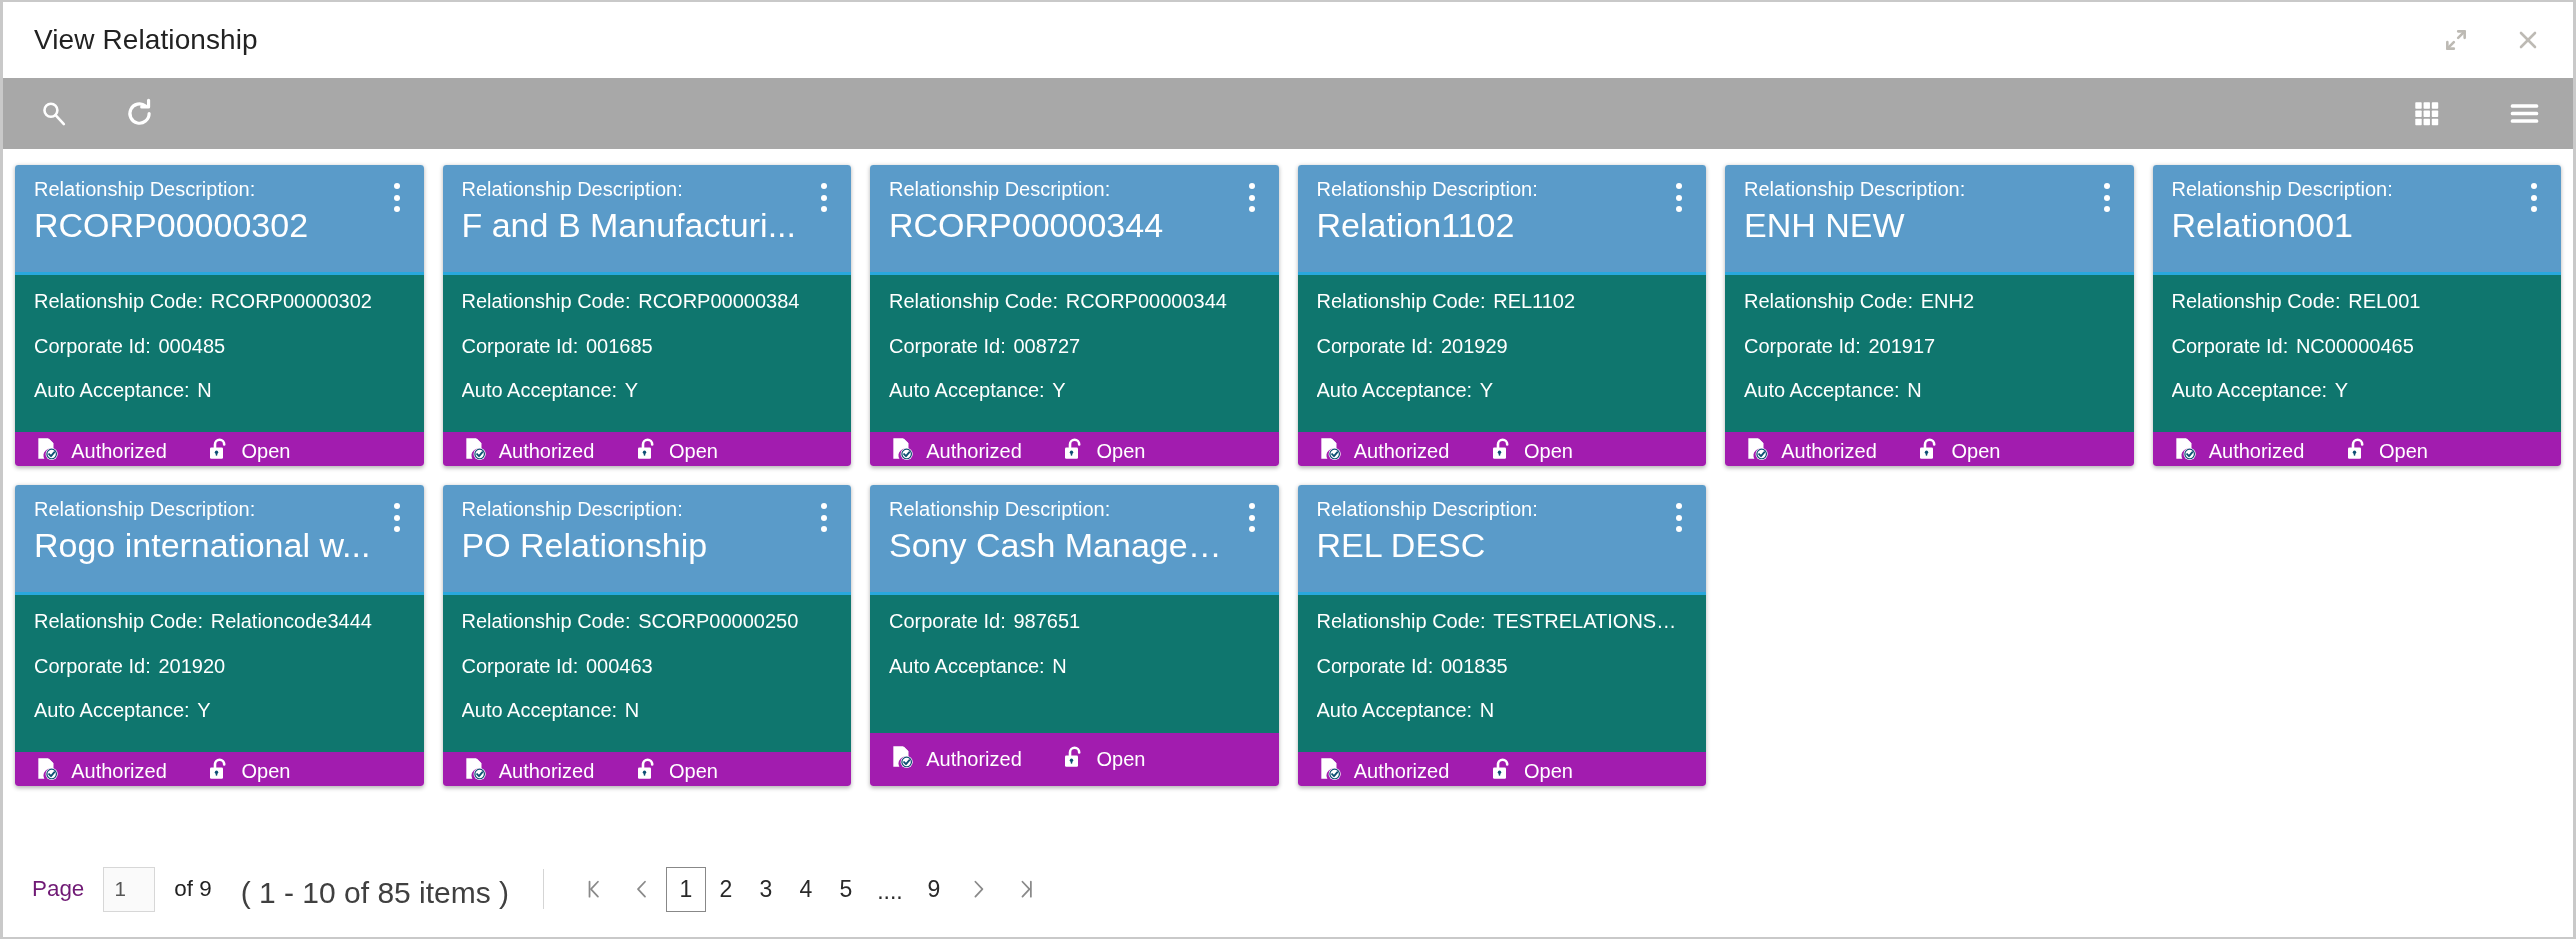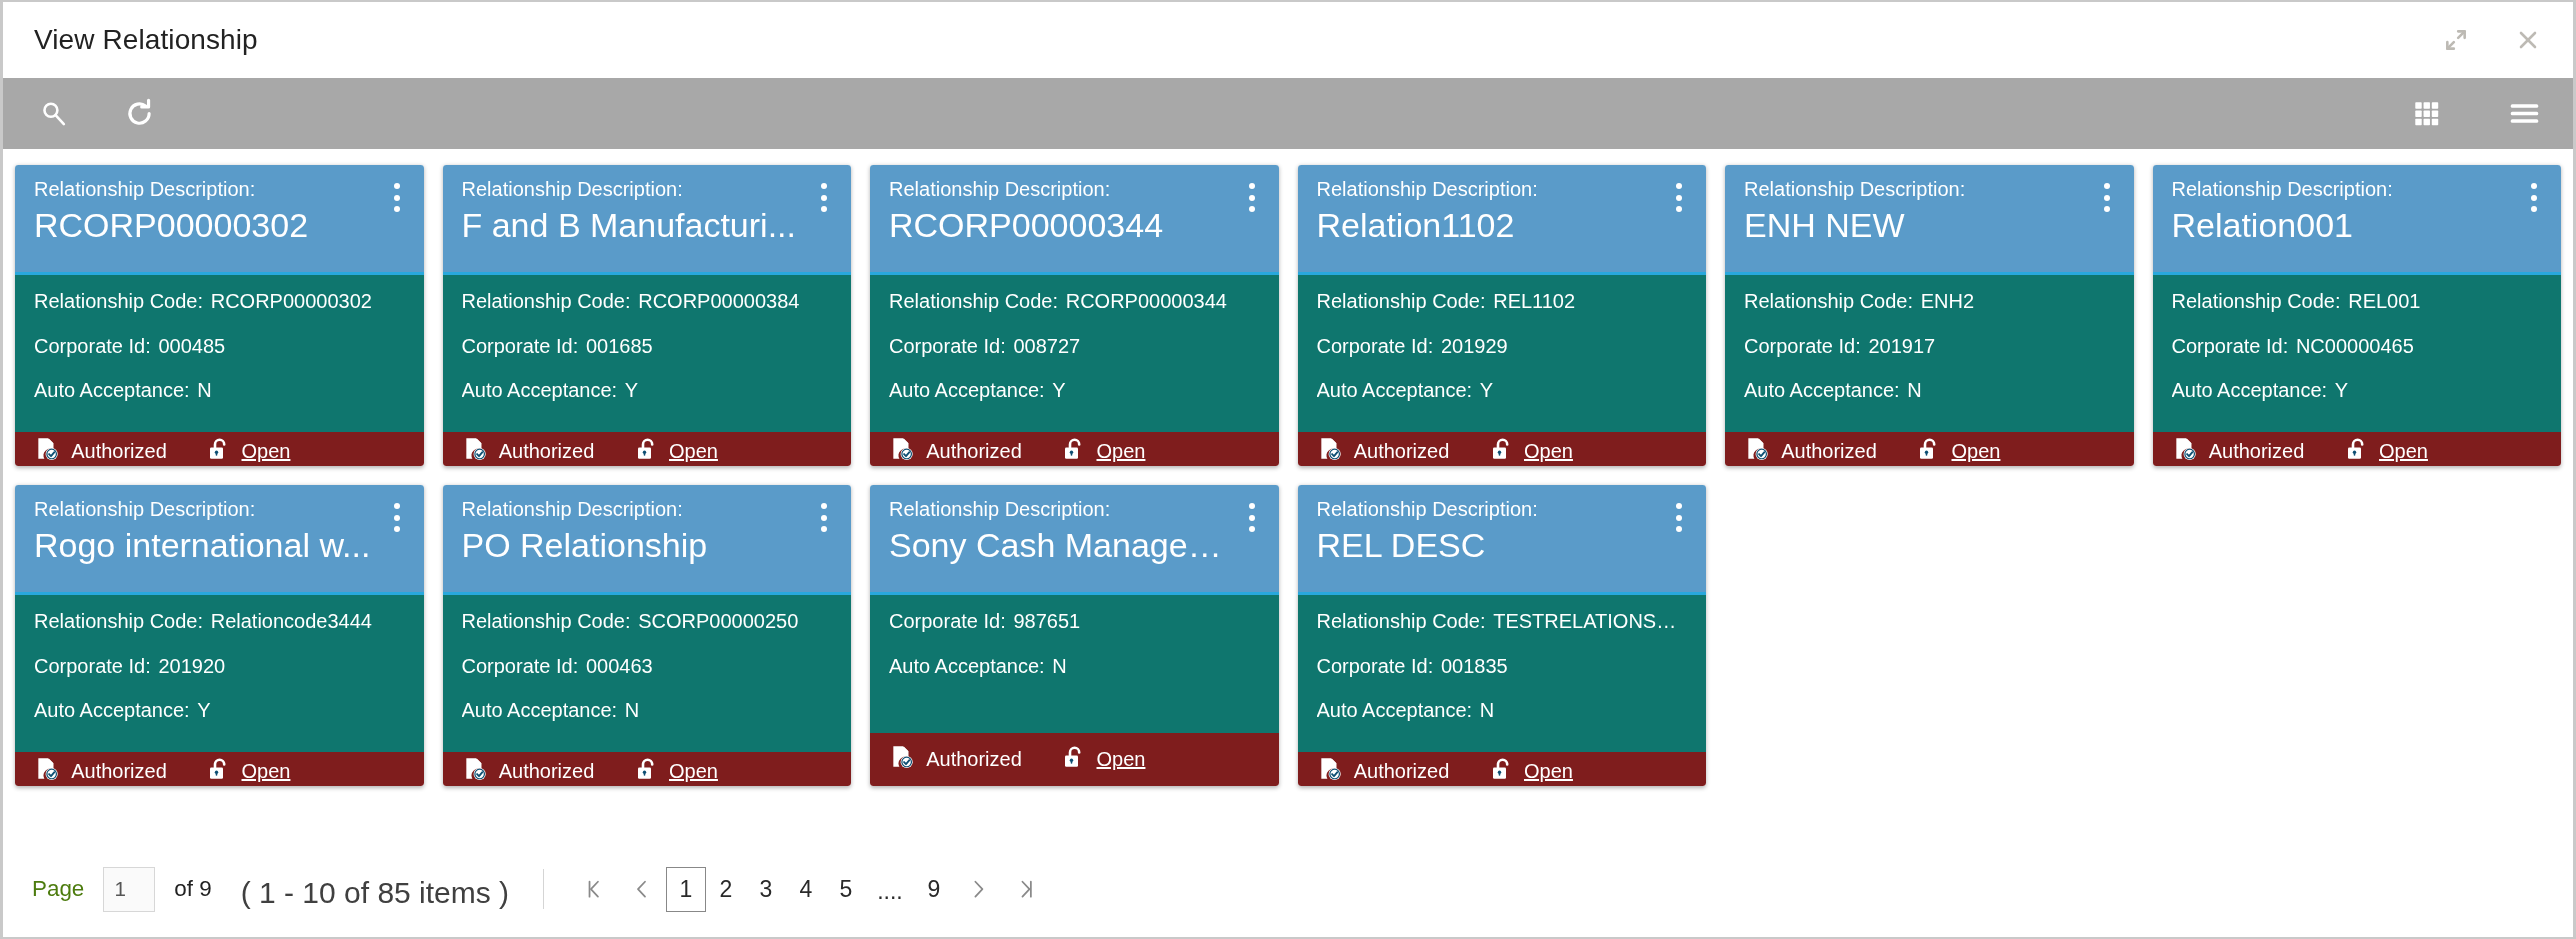--- a/index.html
+++ b/index.html
@@ -136,47 +136,47 @@
   .card-row {
     color: #ffffff;
     font-size: 20px;
     margin-bottom: 21.5px;
     white-space: nowrap;
     overflow: hidden;
     text-overflow: ellipsis;
   }
   .card-row .v { margin-left: 7.7px; }
   .card-footer {
-    background: #7f1d1d;
+    background: #a21caf;
     height: 53px;
     display: flex;
     align-items: center;
     padding: 4px 19px;
     gap: 12px;
   }
   .status {
     display: flex;
     align-items: center;
     gap: 11.2px;
     color: #ffffff;
     font-size: 20px;
   }
-  .status.second { margin-left: 27.5px; text-decoration: underline; }
+  .status.second { margin-left: 27.5px; }
 
   
   .pagination {
     flex: 0 0 96px;
     height: 96px;
     background: #ffffff;
     display: flex;
     align-items: center;
     padding: 0 0 0 29px;
     gap: 0;
   }
-  .pg-label { font-size: 22.4px; color: #4d7c0f; }
+  .pg-label { font-size: 22.4px; color: #701a75; }
   .pg-input {
     width: 52px; height: 45px;
     margin-left: 19px;
     border: 0.9px solid #d7d7d7;
     background: #fafafa;
     font-size: 20.6px;
     color: #555555;
     font-family: "Liberation Sans", sans-serif;
     padding-left: 10.3px;
   }

